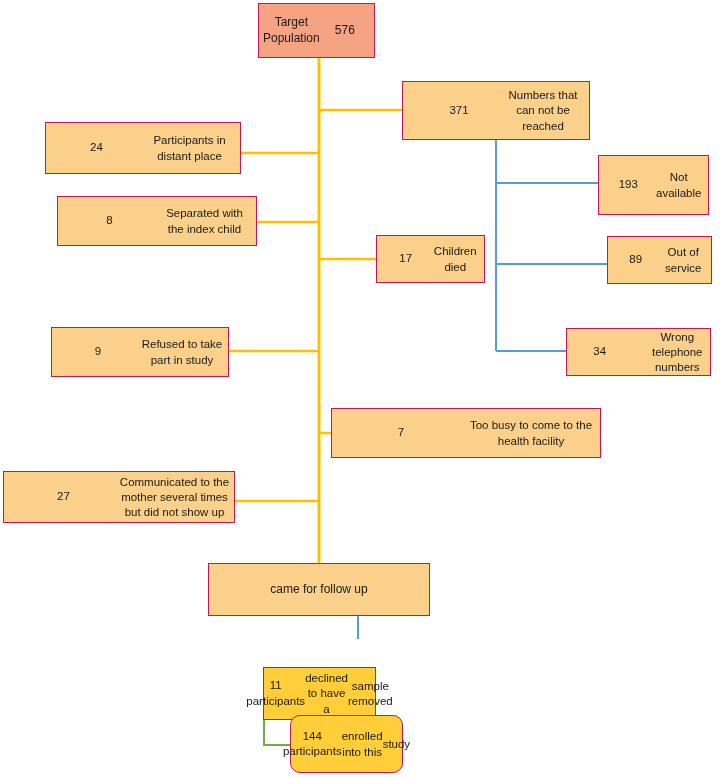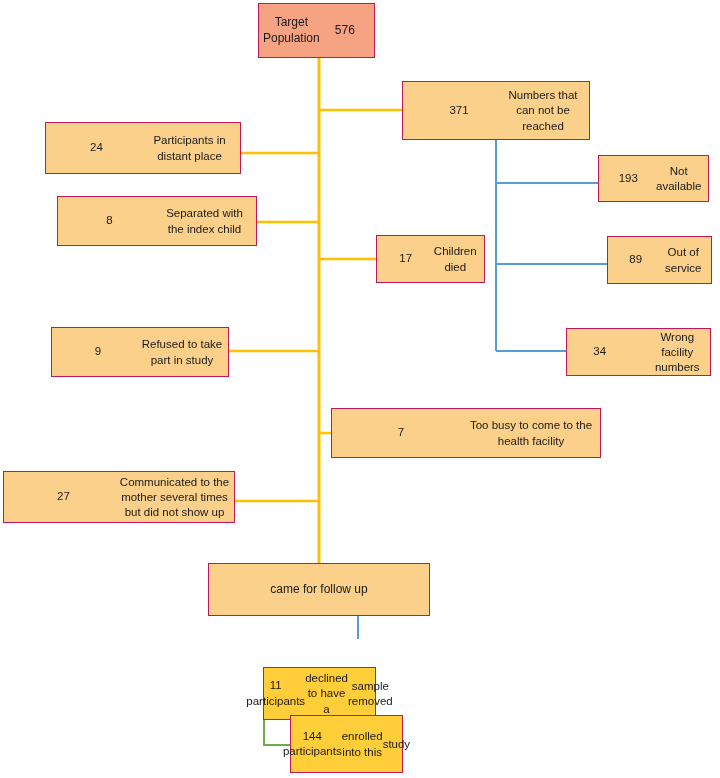--- a/index.html
+++ b/index.html
@@ -85,33 +85,33 @@
   <div class="node fill-peach fs-12 gap-wide" style="left:258px; top:3px; width:117px; height:55px;">
     <span class="line">Target Population</span>
     <span class="line">576</span>
   </div>
 
   <div class="node fill-lightorange fs-11 gap-wide" style="left:402px; top:81px; width:188px; height:59px;padding-left:14px;">
     <span class="line">371</span>
     <span class="line">Numbers that can not be reached</span>
   </div>
 
-  <div class="node fill-lightorange fs-11 gap-wide" style="left:598px; top:155px; width:111px; height:47px;">
+  <div class="node fill-lightorange fs-11 gap-wide" style="left:598px; top:155px; width:111px; height:60px;">
     <span class="line">193</span>
     <span class="line">Not available</span>
   </div>
 
   <div class="node fill-lightorange fs-11 gap-wide" style="left:607px; top:236px; width:105px; height:48px;">
     <span class="line">89</span>
     <span class="line">Out of service</span>
   </div>
 
   <div class="node fill-lightorange fs-11 gap-wide" style="left:566px; top:328px; width:145px; height:48px;gap:20px;">
     <span class="line">34</span>
-    <span class="line">Wrong facility numbers</span>
+    <span class="line">Wrong telephone numbers</span>
   </div>
 
   <div class="node fill-lightorange fs-11 gap-wide" style="left:45px; top:122px; width:196px; height:52px;">
     <span class="line">24</span>
     <span class="line">Participants in distant place</span>
   </div>
 
   <div class="node fill-lightorange fs-11 gap-wide" style="left:57px; top:196px; width:200px; height:50px;">
     <span class="line">8</span>
     <span class="line">Separated with the index child</span>
@@ -140,19 +140,19 @@
   <div class="node fill-lightorange fs-12 gap-wide" style="left:208px; top:563px; width:222px; height:53px;">
     <span class="line">came for follow up</span>
   </div>
 
   <div class="node fill-gold fs-11 gap-tight" style="left:263px; top:667px; width:113px; height:53px;">
     <span class="line">11 participants</span>
     <span class="line">declined to have a</span>
     <span class="line">sample removed</span>
   </div>
 
-  <div class="node fill-gold fs-11 gap-tight" style="left:290px; top:715px; width:113px; height:58px;">
+  <div class="node fill-gold fs-11 gap-tight" style="left:290px; top:715px; width:113px; height:58px;border-radius:10px;">
     <span class="line">144 participants</span>
     <span class="line">enrolled into this</span>
     <span class="line">study</span>
   </div>
 
 </div>
 
 </body></html>

